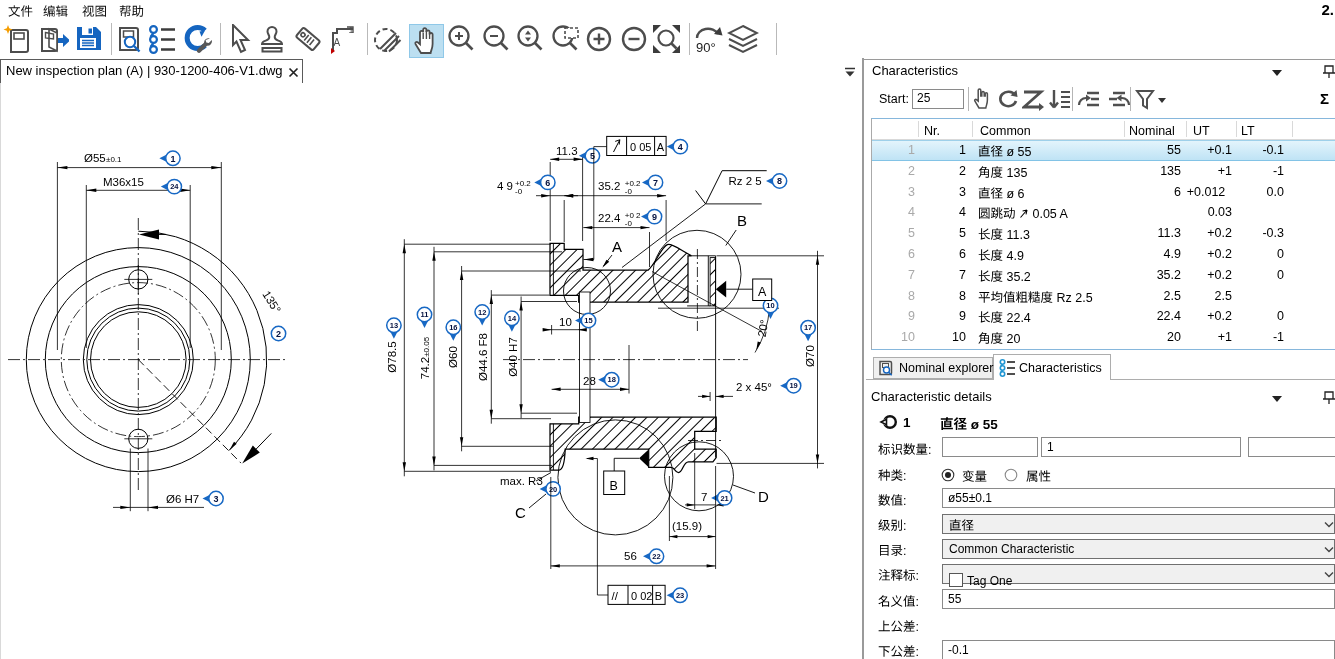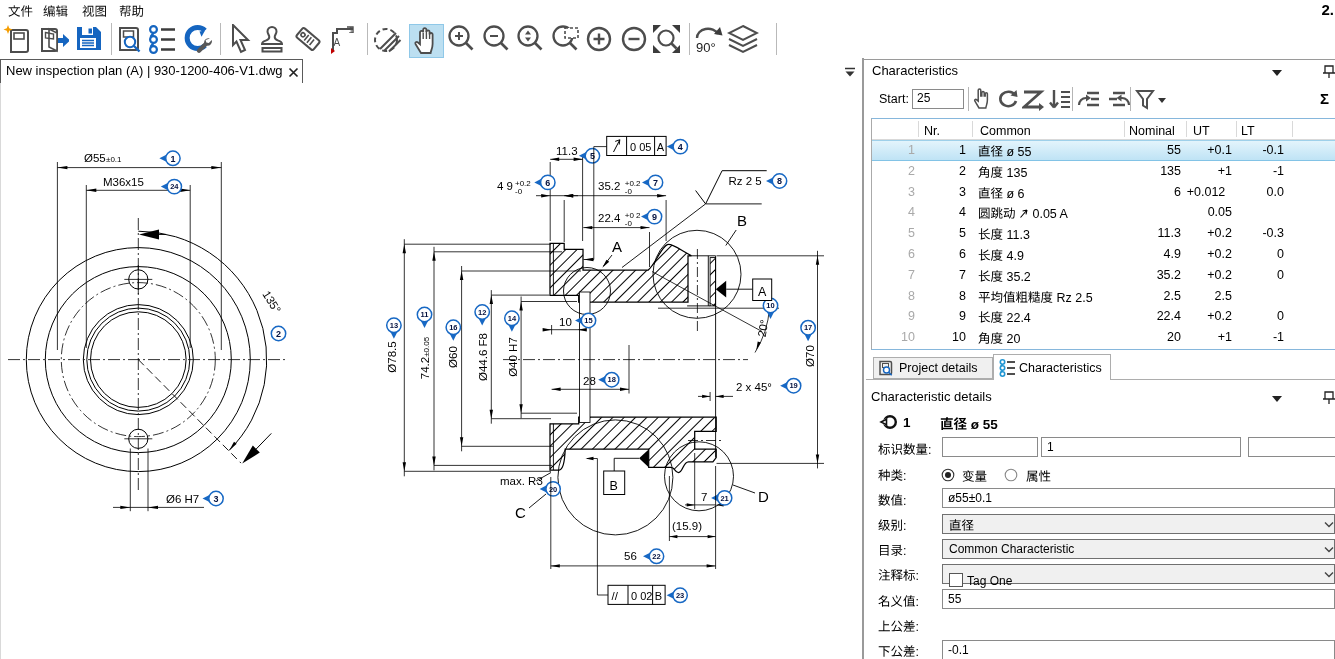--- a/index.html
+++ b/index.html
@@ -589,21 +589,21 @@
 <div class="t" style="left:1180px;top:185px;font-size:12.5px;width:52px;text-align:center">+0.012</div>
 <div class="t" style="left:1232px;top:185px;font-size:12.5px;width:52px;text-align:right">0.0</div>
 <div class="t" style="left:895px;top:205px;font-size:12.5px;color:#a9a9a9;width:20px;text-align:right">4</div>
 <div class="t" style="left:938px;top:205px;font-size:12.5px;width:28px;text-align:right">4</div>
 <div class="t" style="left:978px;top:205px;font-size:12.5px"><svg width="37.5" height="16.2" viewBox="0 0 37.5 16.2" style="display:inline-block;vertical-align:-3.5px">
         <path transform="translate(0,12.75)" fill="#000" d="M4.2 -7.9H8.2V-6.9H4.2ZM3.4 -8.6V-6.3H9.1V-8.6ZM5.9 -4.4V-3.7C5.9 -3 5.6 -1.9 2.3 -1.3C2.5 -1.1 2.7 -0.8 2.8 -0.6C6.3 -1.4 6.7 -2.7 6.7 -3.6V-4.4ZM6.5 -2C7.5 -1.6 8.8 -0.9 9.5 -0.5L9.9 -1.2C9.2 -1.6 7.9 -2.2 6.9 -2.6ZM3.1 -5.5V-2.3H3.9V-4.8H8.5V-2.4H9.4V-5.5ZM1 -10V1H1.9V0.5H10.6V1H11.5V-10ZM1.9 -0.3V-9.2H10.6V-0.3Z M14.4 -9.1H16.4V-6.8H14.4ZM17.4 -8.5C17.9 -7.7 18.3 -6.6 18.5 -5.8L19.3 -6.2C19.1 -6.9 18.6 -8 18.1 -8.8ZM12.9 -0.7 13.2 0.2C14.4 -0.1 16 -0.5 17.6 -0.9L17.4 -1.8L15.9 -1.4V-3.6H17.2V-4.5H15.9V-6H17.2V-9.9H13.6V-6H15.1V-1.2L14.3 -1V-5.1H13.6V-0.8ZM23.5 -8.9C23.2 -8.1 22.6 -6.9 22.1 -6.1L22.8 -5.8C23.3 -6.5 23.9 -7.6 24.4 -8.5ZM21.3 -10.5V-0.6C21.3 0.5 21.5 0.8 22.4 0.8C22.5 0.8 23.4 0.8 23.6 0.8C24.3 0.8 24.5 0.3 24.6 -1.1C24.4 -1.2 24 -1.3 23.8 -1.5C23.8 -0.4 23.7 -0.1 23.5 -0.1C23.3 -0.1 22.6 -0.1 22.5 -0.1C22.2 -0.1 22.1 -0.1 22.1 -0.6V-4C22.8 -3.4 23.6 -2.7 24 -2.2L24.6 -2.9C24.1 -3.4 23.1 -4.3 22.3 -4.9L22.1 -4.7V-10.5ZM19.3 -10.5V-5.2L19.3 -4.4C18.4 -3.8 17.6 -3.3 17 -3L17.5 -2.1L19.2 -3.4C19.1 -2 18.6 -0.5 16.9 0.3C17.1 0.5 17.4 0.8 17.5 1C20 -0.3 20.2 -3 20.2 -5.2V-10.5Z M26.1 -9.5V-8.6H30.9V-9.5ZM33.2 -10.3C33.2 -9.4 33.2 -8.5 33.1 -7.6H31.3V-6.7H33.1C32.9 -3.9 32.4 -1.2 30.7 0.3C31 0.5 31.3 0.8 31.5 1C33.3 -0.8 33.8 -3.6 34 -6.7H35.9C35.7 -2.3 35.6 -0.6 35.2 -0.2C35.1 -0.1 35 -0.1 34.8 -0.1C34.5 -0.1 33.8 -0.1 33.1 -0.1C33.3 0.2 33.4 0.5 33.4 0.8C34.1 0.9 34.8 0.9 35.1 0.8C35.5 0.8 35.8 0.7 36 0.3C36.5 -0.2 36.6 -2 36.8 -7.1C36.8 -7.3 36.8 -7.6 36.8 -7.6H34C34.1 -8.5 34.1 -9.4 34.1 -10.3ZM26.1 -0.6 26.1 -0.6V-0.5C26.4 -0.7 26.9 -0.9 30.3 -1.6L30.6 -0.8L31.4 -1.1C31.2 -2 30.6 -3.4 30.1 -4.6L29.4 -4.4C29.6 -3.8 29.9 -3.1 30.1 -2.4L27.1 -1.8C27.6 -2.9 28.1 -4.3 28.4 -5.6H31.2V-6.5H25.7V-5.6H27.4C27.1 -4.2 26.6 -2.7 26.4 -2.3C26.2 -1.8 26 -1.5 25.8 -1.4C25.9 -1.2 26.1 -0.7 26.1 -0.6Z"></path>
       </svg> <svg width="10" height="11" viewBox="0 0 10 11" style="display:inline-block;vertical-align:-1px">
         <path d="M1.5 9.5 L8 2 M8 2 l-4.4 1 M8 2 l-1 4.4" stroke="#000" stroke-width="1.1" fill="none"></path>
       </svg> 0.05 A</div>
 <div class="t" style="left:1110px;top:205px;font-size:12.5px;width:71px;text-align:right"></div>
-<div class="t" style="left:1180px;top:205px;font-size:12.5px;width:52px;text-align:right">0.05</div>
+<div class="t" style="left:1180px;top:205px;font-size:12.5px;width:52px;text-align:right">0.03</div>
 <div class="t" style="left:1232px;top:205px;font-size:12.5px;width:52px;text-align:right"></div>
 <div class="t" style="left:895px;top:226px;font-size:12.5px;color:#a9a9a9;width:20px;text-align:right">5</div>
 <div class="t" style="left:938px;top:226px;font-size:12.5px;width:28px;text-align:right">5</div>
 <div class="t" style="left:978px;top:226px;font-size:12.5px"><svg width="25.0" height="16.2" viewBox="0 0 25.0 16.2" style="display:inline-block;vertical-align:-3.5px">
         <path transform="translate(0,12.75)" fill="#000" d="M9.6 -10.2C8.5 -8.9 6.7 -7.7 4.9 -7C5.2 -6.8 5.6 -6.5 5.7 -6.2C7.4 -7.1 9.3 -8.4 10.6 -9.8ZM0.7 -5.6V-4.7H3.1V-0.7C3.1 -0.2 2.8 0 2.6 0.1C2.7 0.3 2.9 0.7 3 0.9C3.3 0.7 3.8 0.6 7.2 -0.3C7.1 -0.5 7.1 -0.9 7.1 -1.2L4.1 -0.5V-4.7H6C7.1 -2.1 8.8 -0.2 11.4 0.6C11.6 0.4 11.9 -0 12.1 -0.2C9.7 -0.9 7.9 -2.5 7 -4.7H11.8V-5.6H4.1V-10.4H3.1V-5.6Z M17.3 -8.1V-7H15.3V-6.2H17.3V-4.2H22.2V-6.2H24.2V-7H22.2V-8.1H21.3V-7H18.2V-8.1ZM21.3 -6.2V-4.9H18.2V-6.2ZM22 -2.6C21.5 -1.9 20.7 -1.4 19.9 -1C19 -1.4 18.3 -1.9 17.8 -2.6ZM15.5 -3.4V-2.6H17.4L16.9 -2.4C17.4 -1.7 18.1 -1.1 18.9 -0.6C17.7 -0.2 16.4 0.1 15 0.2C15.2 0.4 15.3 0.8 15.4 1C17 0.8 18.5 0.5 19.8 -0.1C21 0.5 22.4 0.8 24 1C24.1 0.8 24.3 0.4 24.5 0.2C23.2 0.1 21.9 -0.2 20.8 -0.6C21.9 -1.2 22.8 -2 23.3 -3.1L22.8 -3.4L22.6 -3.4ZM14 -9.3V-5.7C14 -3.8 13.9 -1.3 12.9 0.5C13.1 0.6 13.5 0.9 13.7 1C14.8 -0.9 14.9 -3.7 14.9 -5.7V-8.4H24.3V-9.3H19.6V-10.5H18.6V-9.3Z"></path>
       </svg> 11.3</div>
 <div class="t" style="left:1110px;top:226px;font-size:12.5px;width:71px;text-align:right">11.3</div>
 <div class="t" style="left:1180px;top:226px;font-size:12.5px;width:52px;text-align:right">+0.2</div>
 <div class="t" style="left:1232px;top:226px;font-size:12.5px;width:52px;text-align:right">-0.3</div>
 <div class="t" style="left:895px;top:247px;font-size:12.5px;color:#a9a9a9;width:20px;text-align:right">6</div>
@@ -649,21 +649,21 @@
 <div class="ab" style="left:866px;top:379px;width:128px;height:1px;background:#adadad"></div>
 <div class="ab" style="left:1110px;top:379px;width:225px;height:1px;background:#adadad"></div>
 <div class="ab" style="left:873px;top:357px;width:120px;height:22px;background:#f0f0f0;border:1px solid #adadad;box-sizing:border-box"></div>
 <div class="ab" style="left:993px;top:354px;width:118px;height:26px;background:#fff;border:1px solid #adadad;border-bottom:none;box-sizing:border-box"></div>
 <svg class="ab" style="left:878px;top:360px" width="17" height="17" viewBox="0 0 17 17">
       <path d="M2 1.5 h10 a1.5 1.5 0 0 1 1.5 1.5 v10 a1.5 1.5 0 0 1 -1.5 1.5 h-10 z M2 1.5 v13" fill="none" stroke="#4f4f4f" stroke-width="1.5"></path>
       <rect x="4.5" y="3.5" width="6" height="4" fill="none" stroke="#4f4f4f"></rect>
       <circle cx="8.5" cy="10" r="3" fill="#fff" stroke="#1565c0" stroke-width="1.4"></circle>
       <path d="M10.7 12.2 l3 3" stroke="#1565c0" stroke-width="1.6"></path>
     </svg>
-<div class="t" style="left:899px;top:361px;font-size:12.5px">Project details</div>
+<div class="t" style="left:899px;top:361px;font-size:12.5px">Nominal explorer</div>
 <svg class="ab" style="left:999px;top:359px" width="16" height="18" viewBox="0 0 16 18">
       <g fill="none" stroke="#2196d3" stroke-width="1.6">
         <circle cx="3.5" cy="3" r="2.2"></circle>
         <circle cx="3.5" cy="9" r="2.2"></circle>
         <circle cx="3.5" cy="15" r="2.2"></circle>
       </g>
       <path d="M3.5 5.2 l-1.8 2 M3.5 11.2 l-1.8 2" stroke="#2196d3" stroke-width="1.4"></path>
       <path d="M8 3 h8 M8 9 h8 M8 15 h8" stroke="#4f4f4f" stroke-width="1.8"></path>
     </svg>
 <div class="t" style="left:1019px;top:361px;font-size:12.5px">Characteristics</div>

